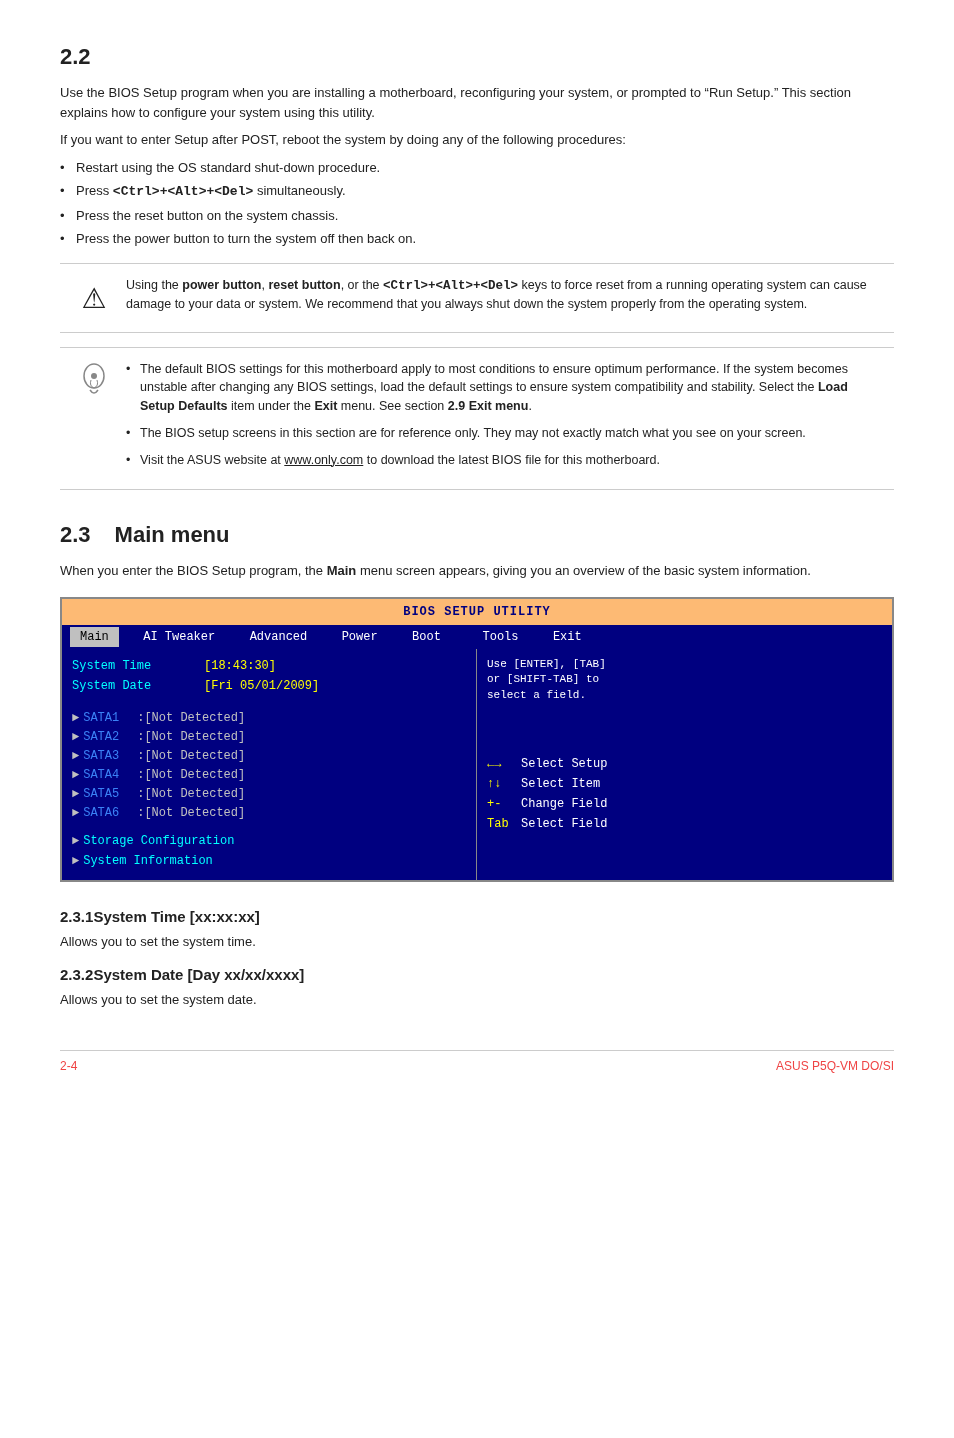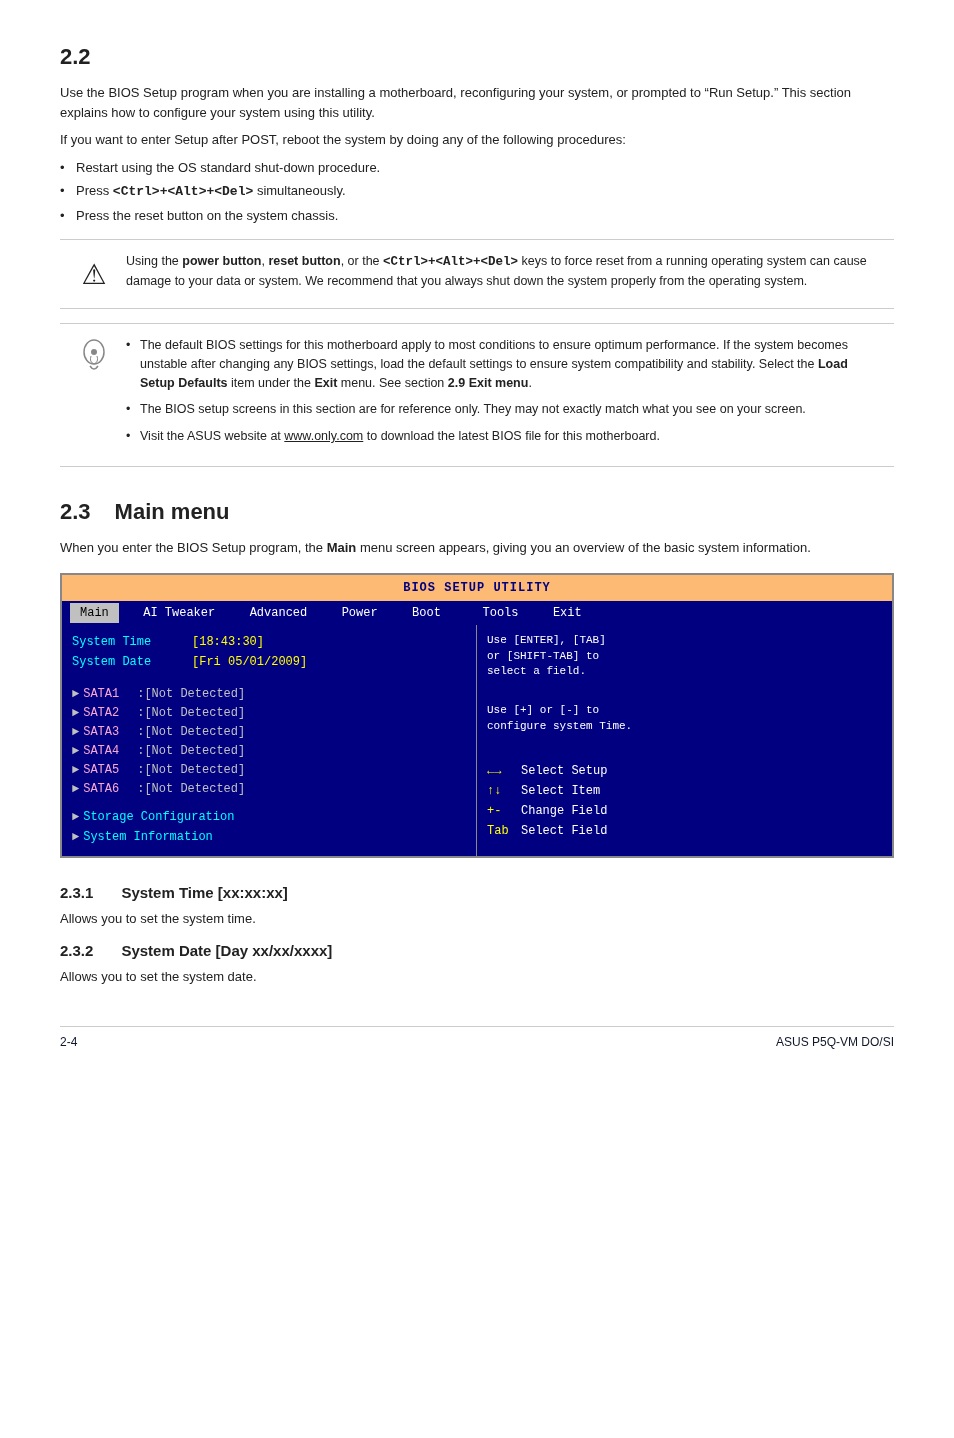--- a/index.html
+++ b/index.html
@@ -150,20 +150,21 @@
       padding: 8px 10px;
       border-right: 1px solid #888;
     }
     .bios-right {
       padding: 8px 10px;
     }
 
     .bios-row {
       display: flex;
       margin-bottom: 2px;
+      gap: 12px;
     }
     .bios-label {
       color: #00ffff;
       min-width: 120px;
     }
     .bios-value {
       color: #ffff00;
     }
 
     .bios-sata-list {
@@ -172,21 +173,21 @@
     .bios-sata-row {
       display: flex;
       gap: 4px;
       margin-bottom: 1px;
       color: #c0c0c0;
     }
     .bios-sata-arrow {
       color: #c0c0c0;
     }
     .bios-sata-name {
-      color: #f9a8d4;
+      color: #3b82f6;
       min-width: 50px;
     }
     .bios-sata-status {
       color: #c0c0c0;
     }
 
     .bios-sub-items {
       margin-top: 10px;
     }
     .bios-sub-row {
@@ -218,38 +219,37 @@
       color: #ffff00;
       min-width: 28px;
     }
     .bios-nav-desc {
       color: #ffffff;
     }
 
     .subsection-header {
       display: flex;
       align-items: baseline;
-      gap: 28px;
       margin: 14px 0 4px 0;
     }
     .subsection-num {
       font-size: 15px;
       font-weight: bold;
     }
     .subsection-title {
       font-size: 15px;
       font-weight: bold;
     }
 
     .page-footer {
       display: flex;
       justify-content: space-between;
       margin-top: 40px;
       font-size: 12px;
-      color: #0f172a;
+      color: #ef4444;
       border-top: 1px solid #ccc;
       padding-top: 6px;
     }
 
     code, .mono {
       font-family: 'Courier New', Courier, monospace;
       font-weight: bold;
     }
   </style>
 </head>
@@ -260,20 +260,21 @@
     <span class="section-num">2.2</span>
   </div>
 
   <p>Use the BIOS Setup program when you are installing a motherboard, reconfiguring your system, or prompted to “Run Setup.” This section explains how to configure your system using this utility.</p>
   <p>If you want to enter Setup after POST, reboot the system by doing any of the following procedures:</p>
 
   <ul class="bullet-list">
     <li>Restart using the OS standard shut-down procedure.</li>
     <li>Press <span class="mono">&lt;Ctrl&gt;+&lt;Alt&gt;+&lt;Del&gt;</span> simultaneously.</li>
     <li>Press the reset button on the system chassis.</li>
+    <li>Press the power button to turn the system off then back on.</li>
   </ul>
 
   <div class="warning-box">
     <div class="warning-icon">⚠</div>
     <div class="warning-text">
       Using the <strong>power button</strong>, <strong>reset button</strong>, or the <strong><code>&lt;Ctrl&gt;+&lt;Alt&gt;+&lt;Del&gt;</code></strong> keys to force reset from a running operating system can cause damage to your data or system. We recommend that you always shut down the system properly from the operating system.
     </div>
   </div>
 
   <div class="info-box">
@@ -372,24 +373,20 @@
         </div>
       </div>
 
       <div class="bios-right">
         <div class="bios-help-text">
           Use [ENTER], [TAB]<br>
           or [SHIFT-TAB] to<br>
           select a field.
         </div>
         <br>
-        <div class="bios-help-text">
-          Use [+] or [-] to<br>
-          configure system Time.
-        </div>
 
         <div class="bios-nav-section" style="margin-top:28px;">
           <div class="bios-nav-row">
             <span class="bios-nav-key" style="color:#ffff00;">←→</span>
             <span class="bios-nav-desc" style="color:#fff;">Select Setup</span>
           </div>
           <div class="bios-nav-row">
             <span class="bios-nav-key" style="color:#ffff00;">↑↓</span>
             <span class="bios-nav-desc" style="color:#fff;">Select Item</span>
           </div>

